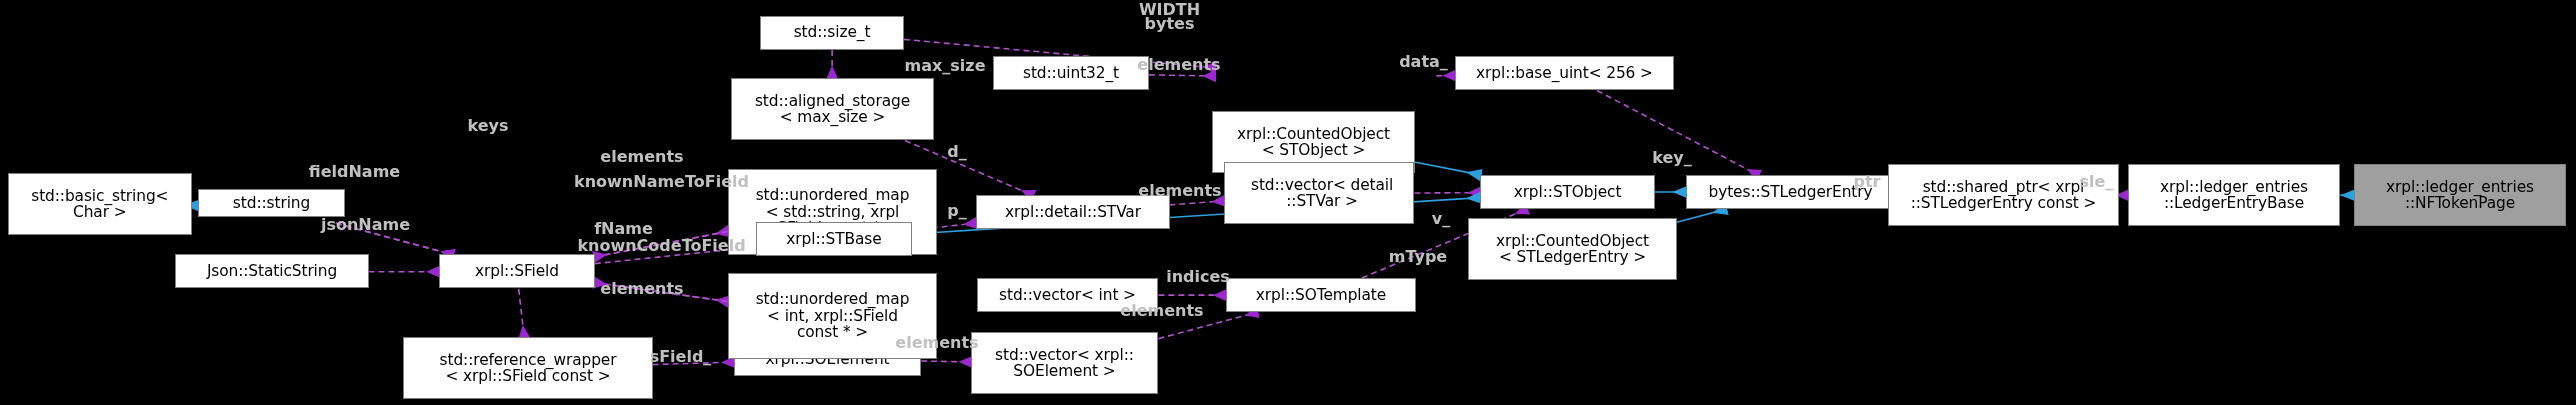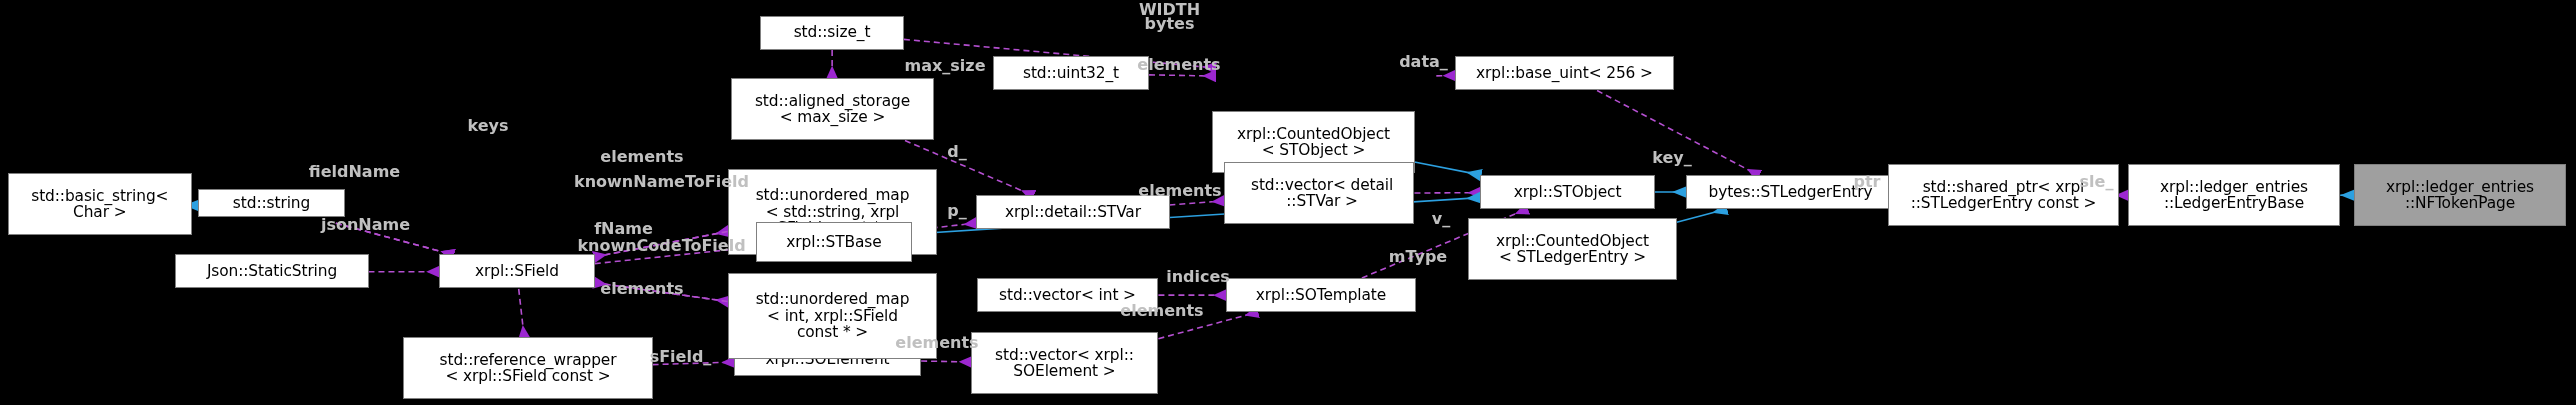--- a/index.html
+++ b/index.html
@@ -69,21 +69,21 @@
 &lt; xrpl::SField const &gt;</div>
     <div class="node" style="left: 734px; top: 342px; width: 187px; height: 34px;">xrpl::SOElement</div>
     <div class="node" style="left: 731px; top: 78px; width: 203px; height: 62px;">std::aligned_storage
 &lt; max_size &gt;</div>
     <div class="node" style="left: 728px; top: 169px; width: 209px; height: 86px;">std::unordered_map
 &lt; std::string, xrpl
 ::SField const * &gt;</div>
     <div class="node" style="left: 728px; top: 273px; width: 209px; height: 86px;">std::unordered_map
 &lt; int, xrpl::SField
 const * &gt;</div>
-    <div class="node" style="left: 756px; top: 222px; width: 156px; height: 40px;">xrpl::STBase</div>
+    <div class="node" style="left: 756px; top: 222px; width: 156px; height: 34px;">xrpl::STBase</div>
     <div class="node" style="left: 760px; top: 15.6px; width: 144px; height: 34px;">std::size_t</div>
     <div class="node" style="left: 993px; top: 56px; width: 156px; height: 34px;">std::uint32_t</div>
     <div class="node" style="left: 976px; top: 195px; width: 194px; height: 34px;">xrpl::detail::STVar</div>
     <div class="node" style="left: 977px; top: 278px; width: 181px; height: 34px;">std::vector&lt; int &gt;</div>
     <div class="node" style="left: 971px; top: 332px; width: 187px; height: 62px;">std::vector&lt; xrpl::
 SOElement &gt;</div>
     <div class="node" style="left: 1212px; top: 111px; width: 203px; height: 62px;">xrpl::CountedObject
 &lt; STObject &gt;</div>
     <div class="node" style="left: 1224px; top: 162px; width: 190px; height: 62px; padding-left: 10px;">std::vector&lt; detail
 ::STVar &gt;</div>

